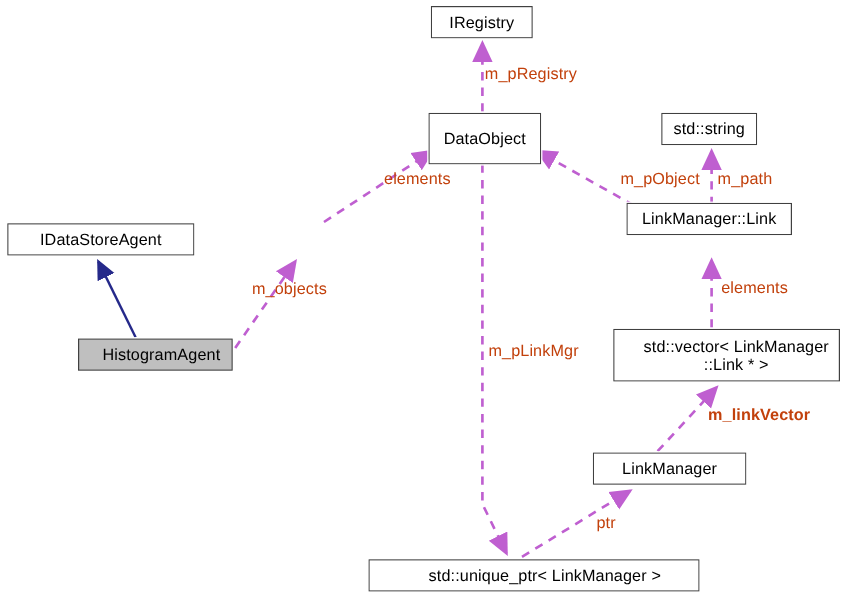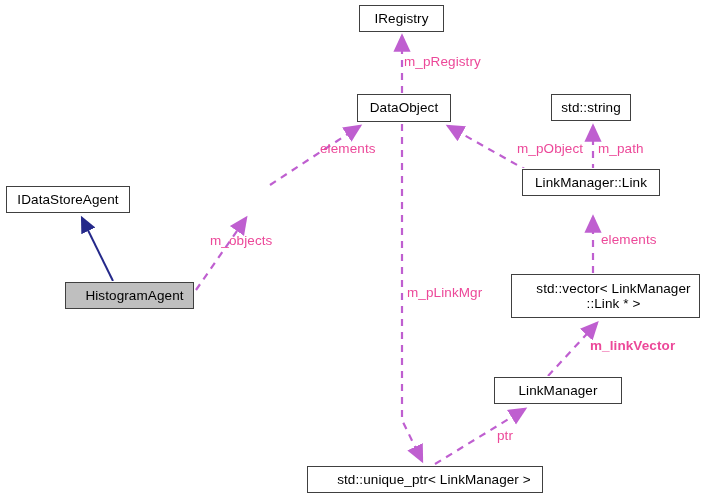--- a/index.html
+++ b/index.html
@@ -44,21 +44,21 @@
     padding-left: 10px;
   }
   .node-label {
     display: block;
     width: 100%;
     text-align: center;
   }
   .edge-label {
     position: absolute;
     font-size: 13.5px;
-    color: #ec4899;
+    color: #c2410c;
     white-space: pre;
     z-index: 4;
     letter-spacing: 0.1px;
   }
 </style>
 </head>
 <body>
 
 <div id="diagram-root">
 
@@ -90,29 +90,29 @@
 
     <line x1="548" y1="376" x2="597" y2="323" stroke="#bf5fd0" stroke-width="2.2" stroke-dasharray="7,6" marker-end="url(#arrow-assoc)"></line>
 
     <line x1="435" y1="464" x2="525" y2="409" stroke="#bf5fd0" stroke-width="2.2" stroke-dasharray="7,6" marker-end="url(#arrow-assoc)"></line>
   </svg>
 
   <div class="node" style="left:359px; top:5px; width:85px; height:27px;">
     <span class="node-label">IRegistry</span>
   </div>
 
-  <div class="node" style="left:357px; top:94px; width:94px; height:28px;">
+  <div class="node" style="left:357px; top:94px; width:94px; height:43px;">
     <span class="node-label">DataObject</span>
   </div>
 
   <div class="node" style="left:551px; top:94px; width:80px; height:27px;">
     <span class="node-label">std::string</span>
   </div>
 
-  <div class="node" style="left:6px; top:186px; width:124px; height:27px;">
+  <div class="node" style="left:6px; top:186px; width:156px; height:27px;">
     <span class="node-label">IDataStoreAgent</span>
   </div>
 
 
   <div class="node" style="left:522px; top:169px; width:138px; height:27px;">
     <span class="node-label">LinkManager::Link</span>
   </div>
 
   <div class="node highlight" style="left:65px; top:282px; width:129px; height:27px;">
     <span class="node-label">HistogramAgent</span>
@@ -120,21 +120,21 @@
 
   <div class="node" style="left:511px; top:274px; width:189px; height:44px;padding-left:16px;">
     <span class="node-label">std::vector&lt; LinkManager
 ::Link * &gt;</span>
   </div>
 
   <div class="node" style="left:494px; top:377px; width:128px; height:27px;">
     <span class="node-label">LinkManager</span>
   </div>
 
-  <div class="node" style="left:307px; top:466px; width:236px; height:27px;padding-left:18px;">
+  <div class="node" style="left:307px; top:466px; width:276px; height:27px;padding-left:18px;">
     <span class="node-label">std::unique_ptr&lt; LinkManager &gt;</span>
   </div>
 
   <div class="edge-label" style="left:404px; top:54px;">m_pRegistry</div>
 
   <div class="edge-label" style="left:320px; top:141px;">elements</div>
 
   <div class="edge-label" style="left:517px; top:141px;">m_pObject</div>
 
   <div class="edge-label" style="left:598px; top:141px;">m_path</div>

